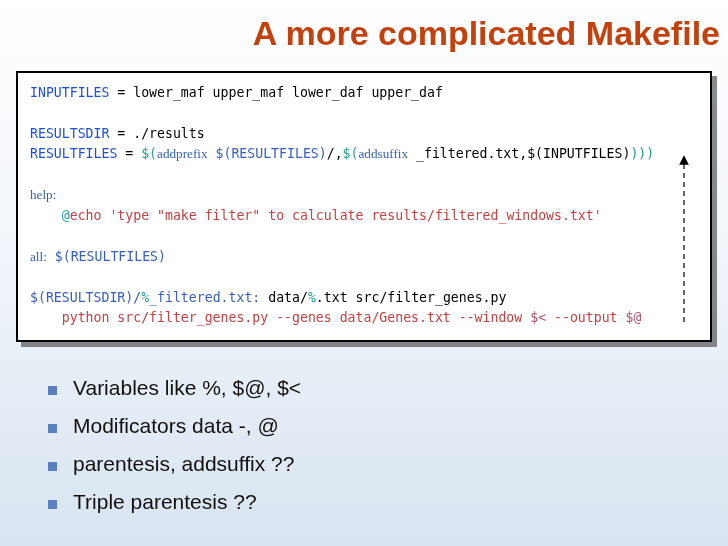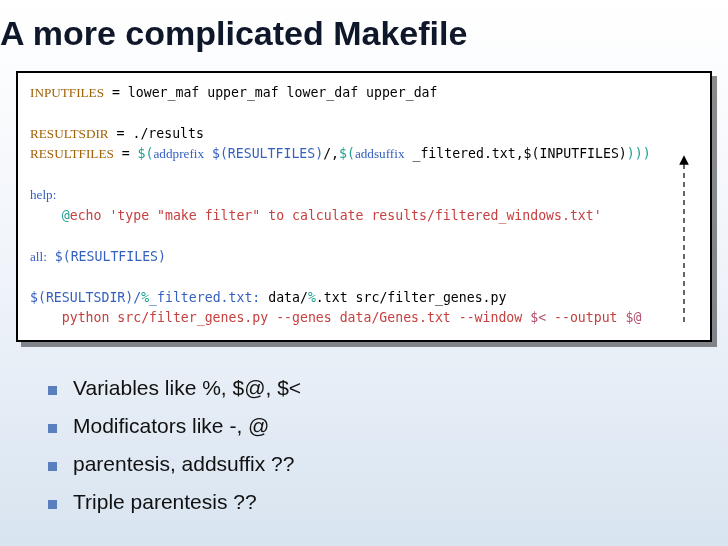--- a/index.html
+++ b/index.html
@@ -5,40 +5,40 @@
   * { margin: 0; padding: 0; box-sizing: border-box; }
   body {
     width: 728px;
     height: 546px;
     background: linear-gradient(to bottom, #ffffff 0%, #f0f4fa 50%, #d8e4f0 100%);
     font-family: Arial, Helvetica, sans-serif;
     overflow: hidden;
     position: relative;
   }
   .title {
-    text-align: left;
+    text-align: right;
     font-size: 34px;
     font-weight: bold;
-    color: #0f172a;
-    padding: 14px 0 18px 0;
+    color: #c2410c;
+    padding: 14px 8px 18px 0;
   }
   .codebox {
     margin: 0 16px 0 16px;
     background: #ffffff;
     border: 2px solid #000000;
     box-shadow: 5px 5px 0 rgba(0,0,0,0.45);
     padding: 10px 12px 12px 12px;
     font-family: "DejaVu Sans Mono", Menlo, Consolas, monospace;
     font-size: 13.2px;
     line-height: 1.55;
     white-space: pre;
     position: relative;
     overflow: visible;
   }
-  .kw   { color: #a16207; font-family: Liberation Serif, serif; }
+  .kw   { color: #1d4ed8; }
   .paren{ color: #20a090; }
   .fn   { color: #3560bf; font-family: Liberation Serif, serif; }
   .var  { color: #3560bf; }
   .cmd  { color: #c74040; }
   .sym  { color: #20a090; }
   .txt  { color: #000; }
   .auto { color: #b0506a; }
 
   .arrow-svg {
     position: absolute;
@@ -96,21 +96,21 @@
   <path d="M 20 170 L 20 8" stroke="#000" stroke-width="1.2" stroke-dasharray="5 4" fill="none" marker-end="url(#arrowhead)"></path>
 </svg>
 
 <div class="bullets">
   <div class="bullet-row">
     <div class="bullet-mark"></div>
     <div class="bullet-text">Variables like %, $@, $&lt;</div>
   </div>
   <div class="bullet-row">
     <div class="bullet-mark"></div>
-    <div class="bullet-text">Modificators like -, @</div>
+    <div class="bullet-text">Modificators data -, @</div>
   </div>
   <div class="bullet-row">
     <div class="bullet-mark"></div>
     <div class="bullet-text">parentesis, addsuffix ??</div>
   </div>
   <div class="bullet-row">
     <div class="bullet-mark"></div>
     <div class="bullet-text">Triple parentesis ??</div>
   </div>
 </div>

